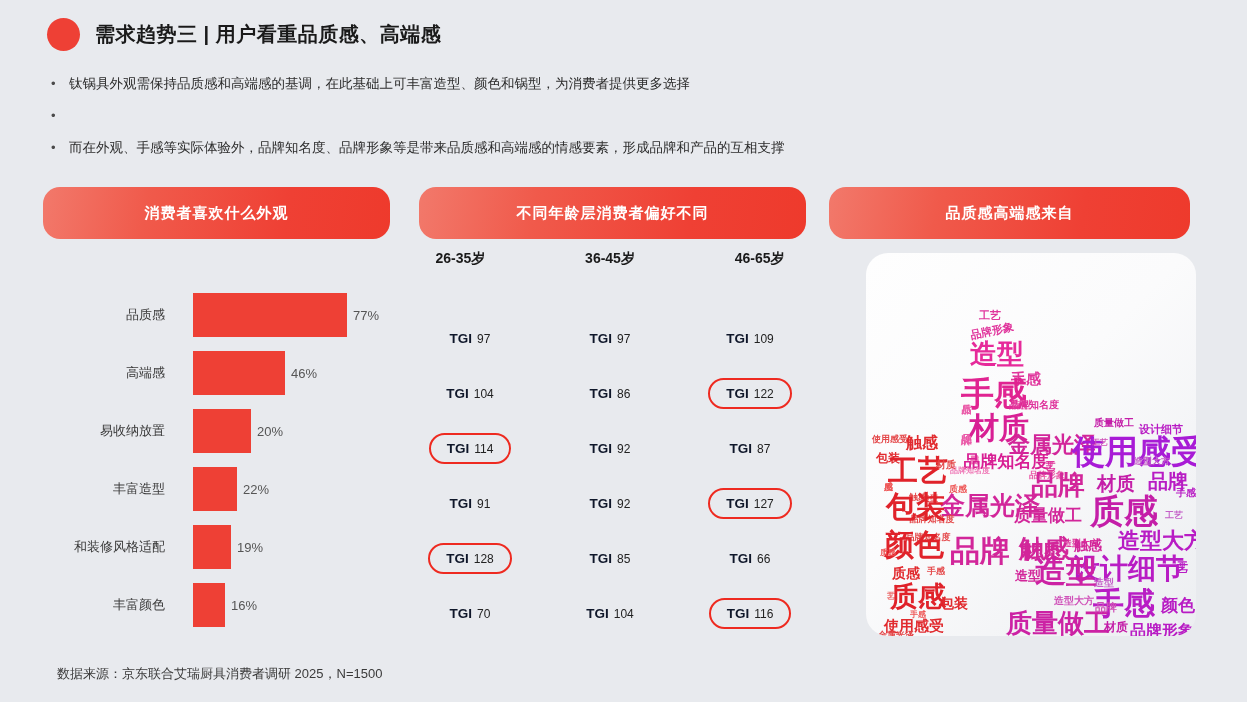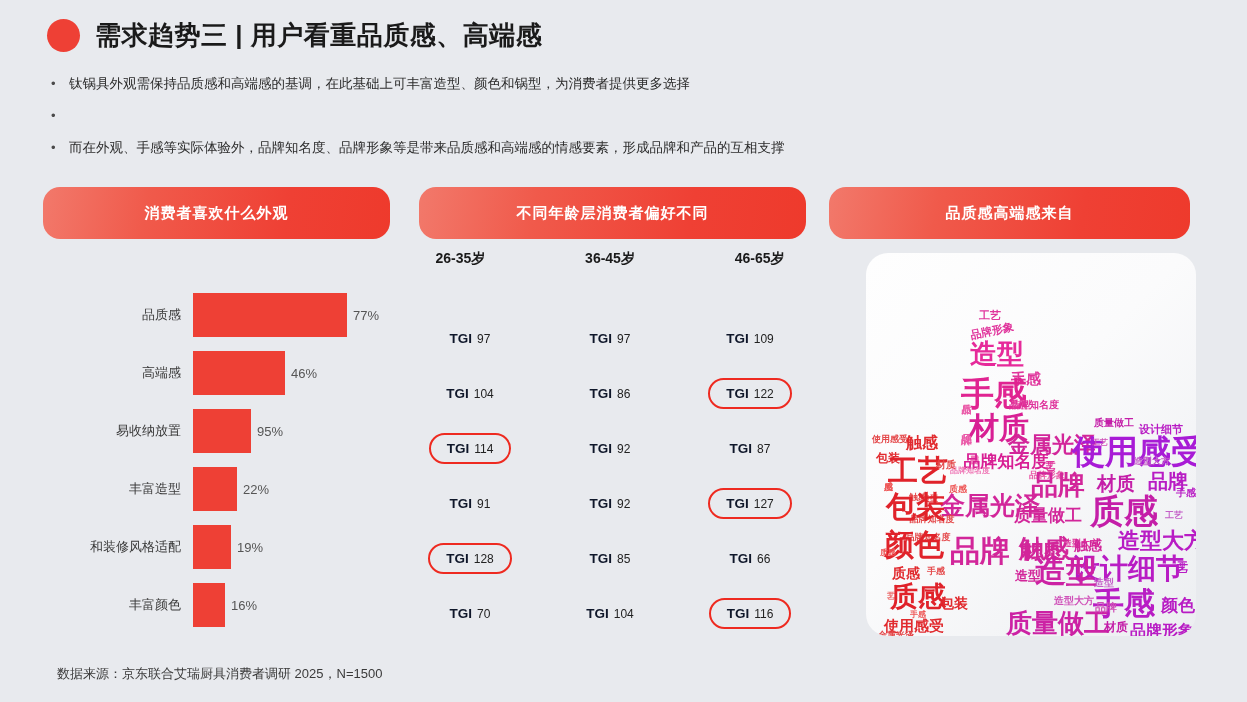--- a/index.html
+++ b/index.html
@@ -15,21 +15,21 @@
   
   .title-row{
     position:absolute; left:47px; top:18px;
     display:flex; align-items:center; gap:15px;
   }
   .title-dot{
     width:33px; height:33px; border-radius:50%;
     background:#ee4035; flex:none;
   }
   .title-text{
-    font-size:26px; font-weight:bold; color:#1a1a1a;
+    font-size:20px; font-weight:bold; color:#1a1a1a;
     letter-spacing:.5px; white-space:nowrap;
   }
 
   
   .bullets{ position:absolute; left:47px; top:74px; width:1160px; }
   .bullet{
     display:flex; align-items:flex-start;
     font-size:13.5px; color:#2b2b2b; line-height:1.5;
     margin-bottom:12px;
   }
@@ -49,21 +49,21 @@
   #hdr-1{ left:43px;  top:187px; width:347px; }
   #hdr-2{ left:419px; top:187px; width:387px; }
   #hdr-3{ left:829px; top:187px; width:361px; }
 
   
   .barchart{ position:absolute; left:43px; top:290px; width:350px; }
   .bar-row{
     display:flex; align-items:center; height:50px; margin-bottom:8px;
   }
   .bar-label{
-    width:150px; text-align:right; padding-right:12px;
+    width:150px; text-align:right; padding-right:28px;
     font-size:13px; color:#3a3a3a; white-space:nowrap;
   }
   .bar-track{ flex:1; display:flex; align-items:center; }
   .bar-fill{ height:44px; background:#ee4035; }
   .bar-value{
     font-size:13px; color:#555; padding-left:6px; white-space:nowrap;
   }
 
   
   .tgi{ position:absolute; left:400px; top:250px; width:420px; }
@@ -145,21 +145,21 @@
       <div class="bar-label">高端感</div>
       <div class="bar-track">
         <div class="bar-fill" style="width: 92px; background: rgb(238, 64, 53);"></div>
         <div class="bar-value">46%</div>
       </div>
     </div>
     <div class="bar-row">
       <div class="bar-label">易收纳放置</div>
       <div class="bar-track">
         <div class="bar-fill" style="width: 58px; background: rgb(238, 64, 53);"></div>
-        <div class="bar-value">95%</div>
+        <div class="bar-value">20%</div>
       </div>
     </div>
     <div class="bar-row">
       <div class="bar-label">丰富造型</div>
       <div class="bar-track">
         <div class="bar-fill" style="width: 44px; background: rgb(238, 64, 53);"></div>
         <div class="bar-value">22%</div>
       </div>
     </div>
     <div class="bar-row">

